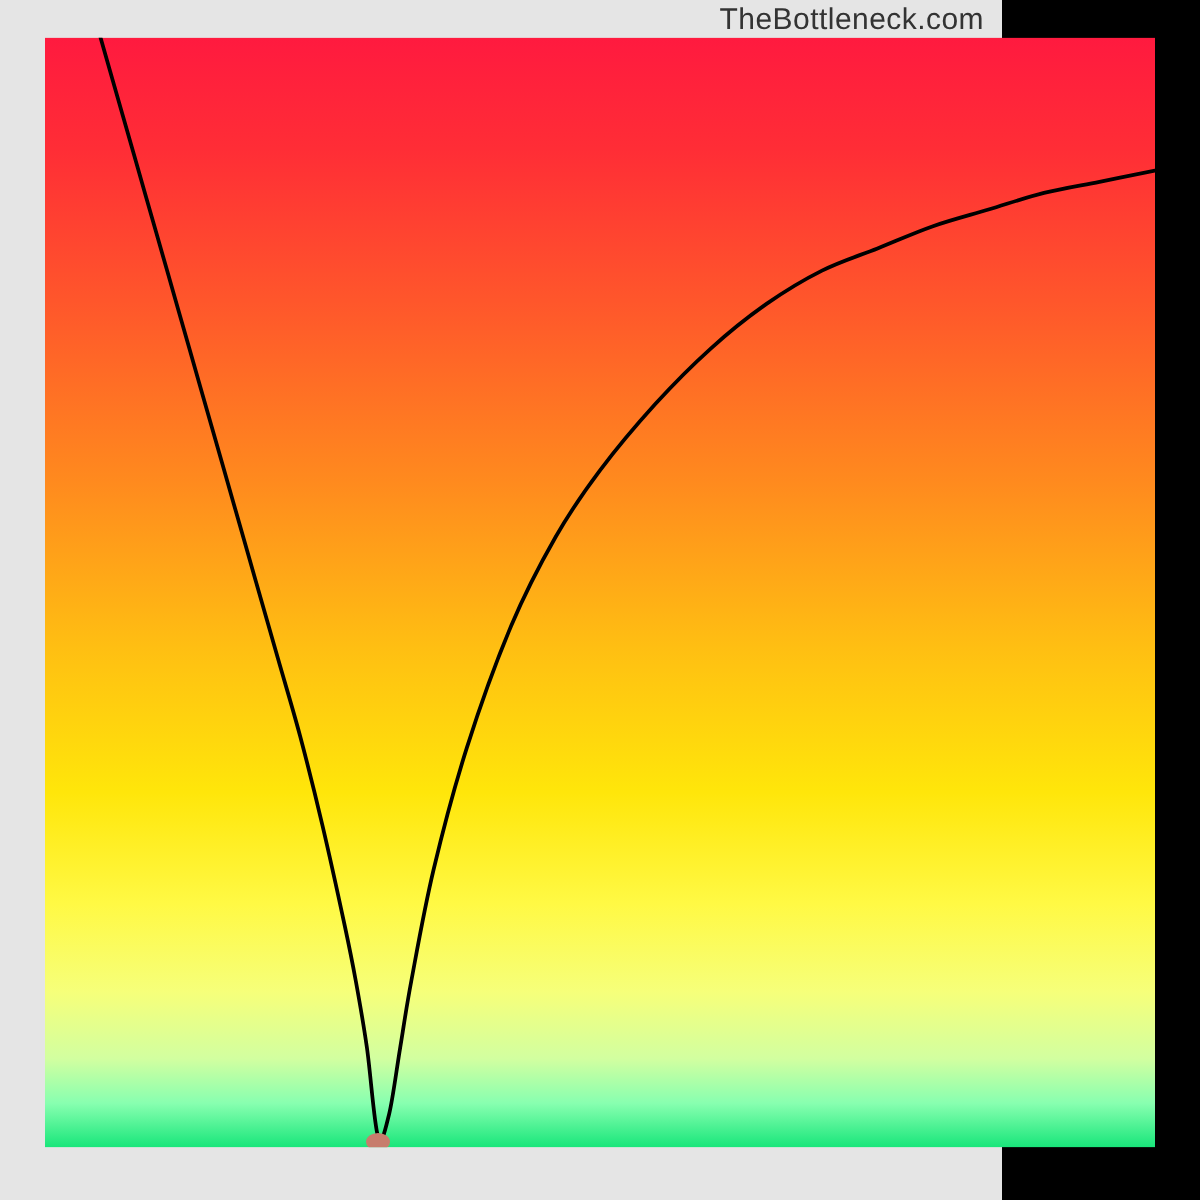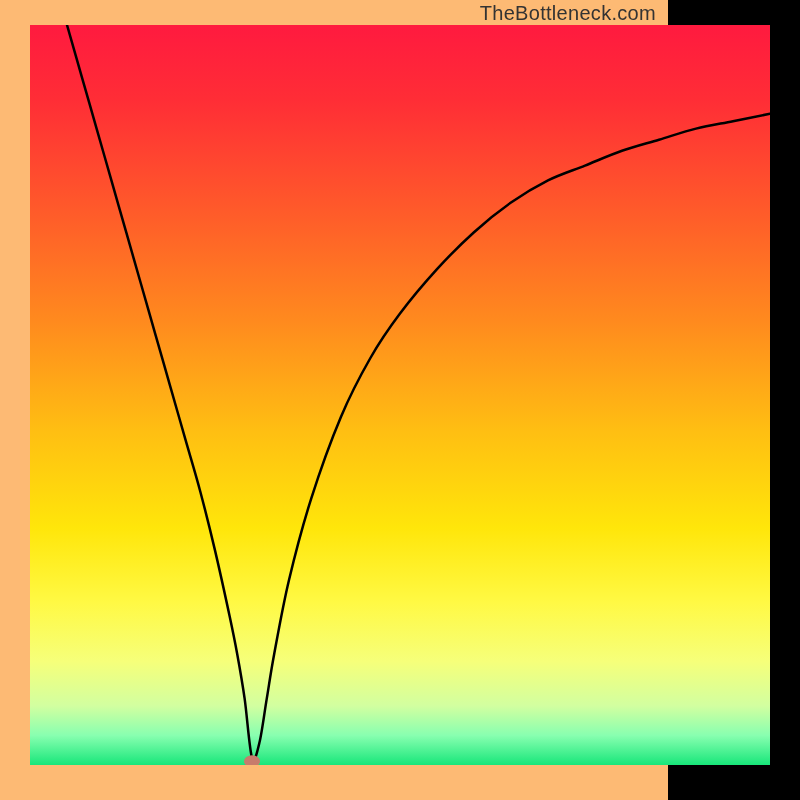--- a/index.html
+++ b/index.html
@@ -8,21 +8,21 @@
     width: 800px;
     height: 800px;
     overflow: hidden;
     background: #000;
     font-family: Arial, Helvetica, sans-serif;
   }
   .frame {
     position: relative;
     width: 668px;
     height: 800px;
-    background: #fdba74;
+    background: #e5e5e5;
   }
   .watermark {
     position: absolute;
     top: 2px;
     right: 12px;
     color: #333;
     font-size: 20px;
     font-weight: 500;
     letter-spacing: 0.3px;
     z-index: 10;

